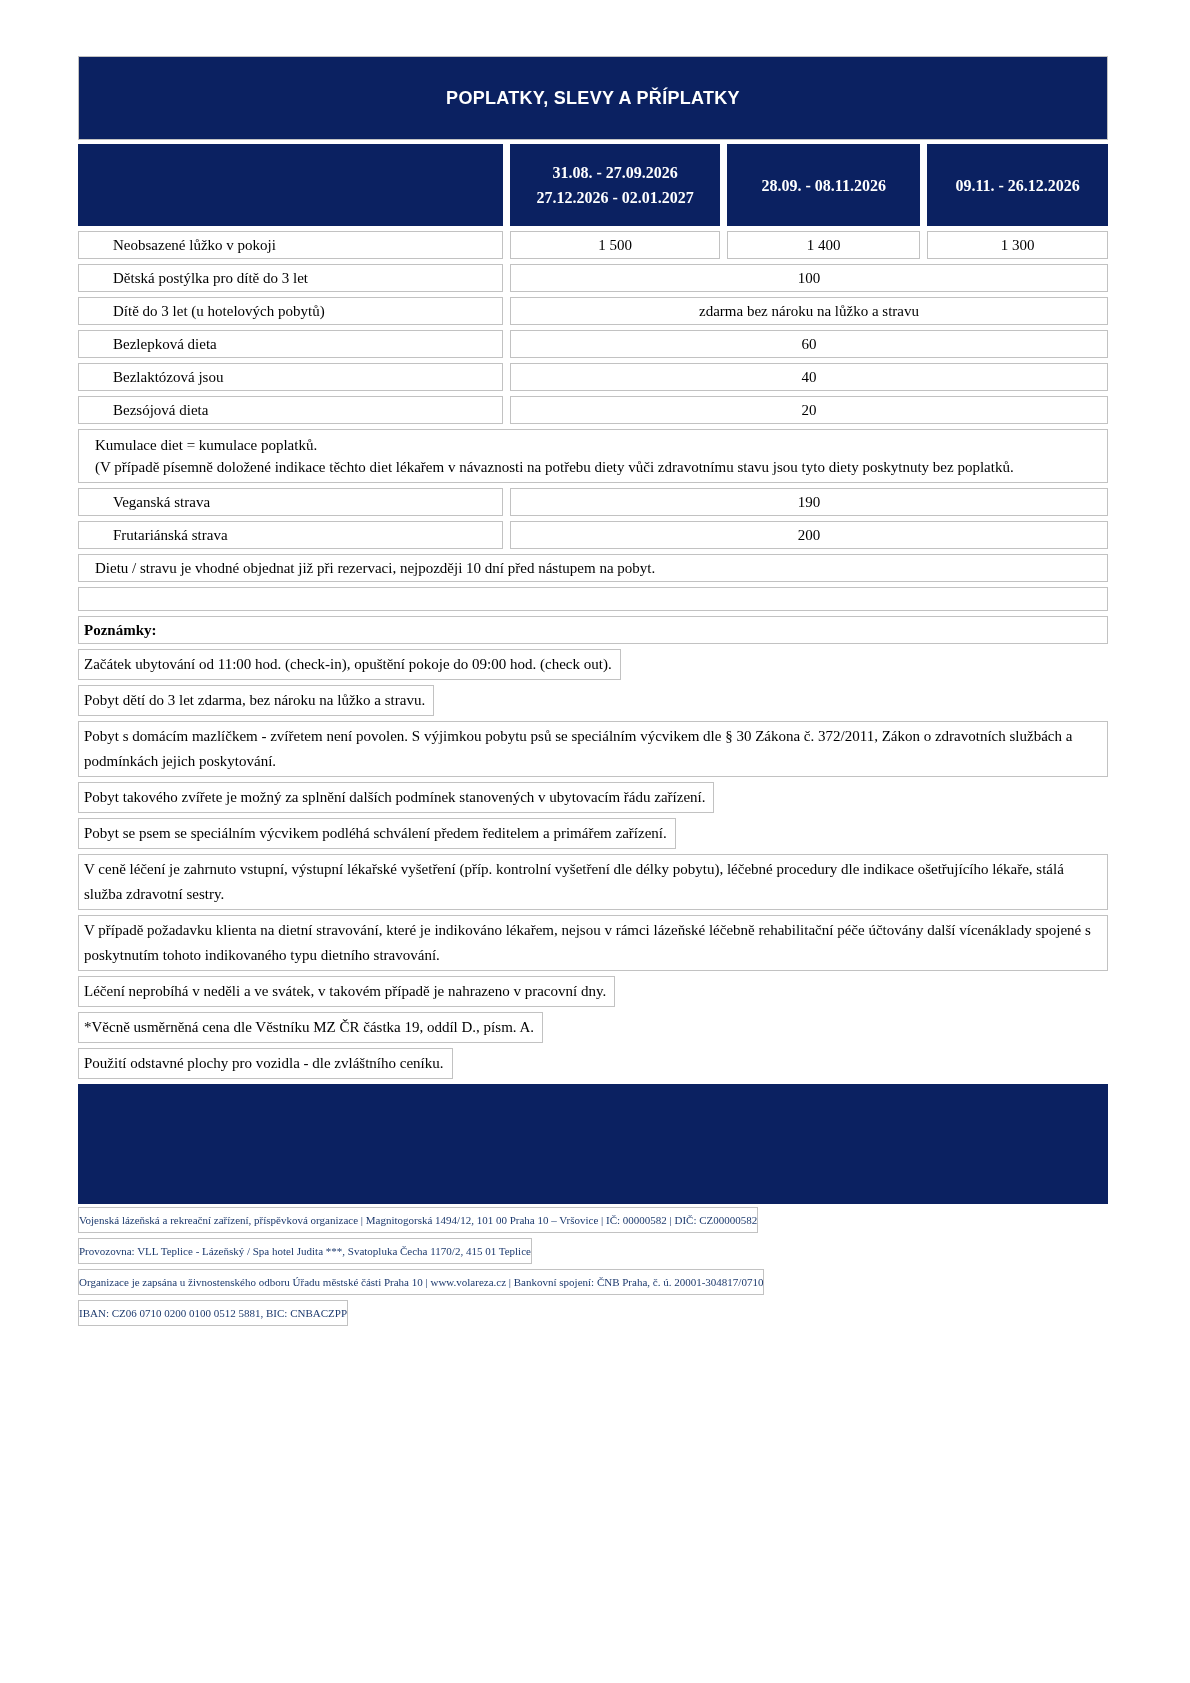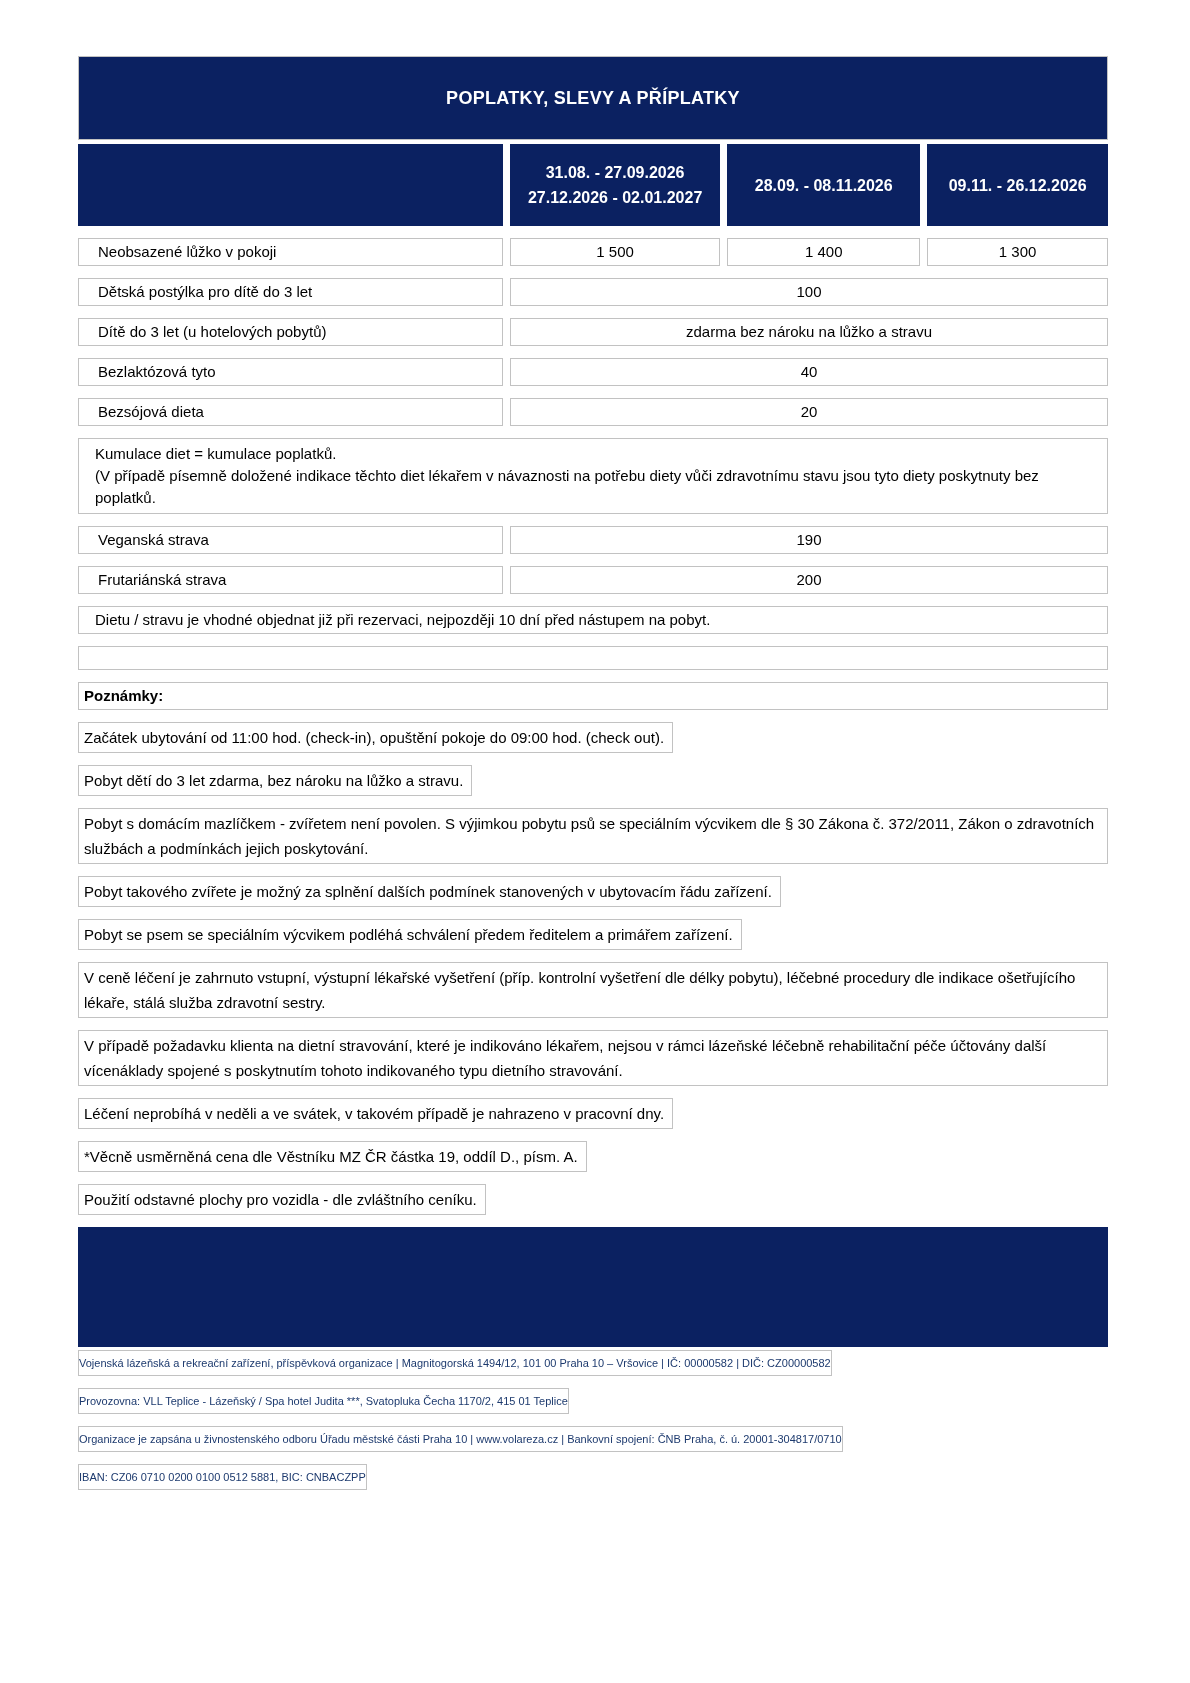--- a/index.html
+++ b/index.html
@@ -13,21 +13,21 @@
     background:#ffffff;
     font-family:"Liberation Sans", sans-serif;
     color:#000;
     position:relative;
   }
   .content{
     position:absolute;
     left:78px; top:56px;
     width:1030px;
   }
-  .row{display:flex; gap:7px; margin-bottom:12px;}
+  .row{display:flex; gap:7px; margin-bottom:5px;font-family:Liberation Serif, serif;}
   .cell{
     border:1px solid var(--border);
     background:#fff;
     box-sizing:border-box;
     display:flex; align-items:center;
     font-size:15px;
     min-height:28px;
     line-height:20px;
   }
   .title-banner{
@@ -42,21 +42,21 @@
   }
   .hdr-row .cell{
     background:var(--navy);
     border-color:var(--navy);
     color:#fff;font-weight:bold;font-size:16px;
     height:82px;
     justify-content:center;text-align:center;
     line-height:25px;
   }
   .hdr-row .c1{background:var(--navy);}
-  .c1{flex:0 0 425px; width:425px; padding-left:19px;}
+  .c1{flex:0 0 425px; width:425px; padding-left:34px;}
   .grow2{flex:219 1 0;}
   .grow3{flex:201 1 0;}
   .grow4{flex:188 1 0;}
   .val{justify-content:center;text-align:center;}
   .merged{flex:1 1 0; justify-content:center; text-align:center;}
   .wide{flex:1 1 0; padding-left:16px; padding-right:17px;}
   .para{
     display:block;
     white-space:pre-line;
     line-height:22px;
@@ -113,21 +113,25 @@
 
   <div class="row">
     <div class="cell c1">Dětská postýlka pro dítě do 3 let</div>
     <div class="cell merged">100</div>
   </div>
   <div class="row">
     <div class="cell c1">Dítě do 3 let (u hotelových pobytů)</div>
     <div class="cell merged">zdarma bez nároku na lůžko a stravu</div>
   </div>
   <div class="row">
-    <div class="cell c1">Bezlaktózová tyto</div>
+    <div class="cell c1">Bezlepková dieta</div>
+    <div class="cell merged">60</div>
+  </div>
+  <div class="row">
+    <div class="cell c1">Bezlaktózová jsou</div>
     <div class="cell merged">40</div>
   </div>
   <div class="row">
     <div class="cell c1">Bezsójová dieta</div>
     <div class="cell merged">20</div>
   </div>
 
   <div class="row">
     <div class="cell wide para">Kumulace diet = kumulace poplatků.
 (V případě písemně doložené indikace těchto diet lékařem v návaznosti na potřebu diety vůči zdravotnímu stavu jsou tyto diety poskytnuty bez poplatků.</div>

